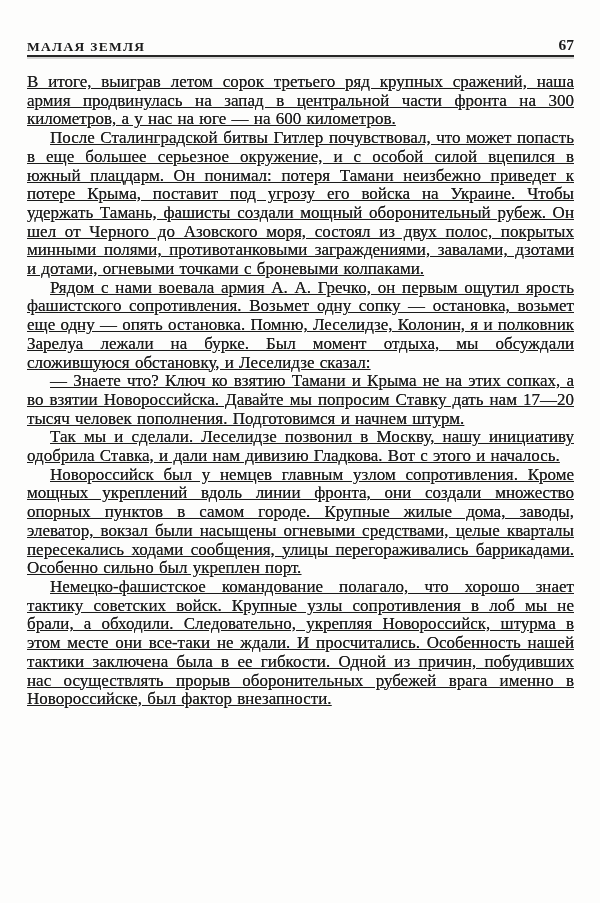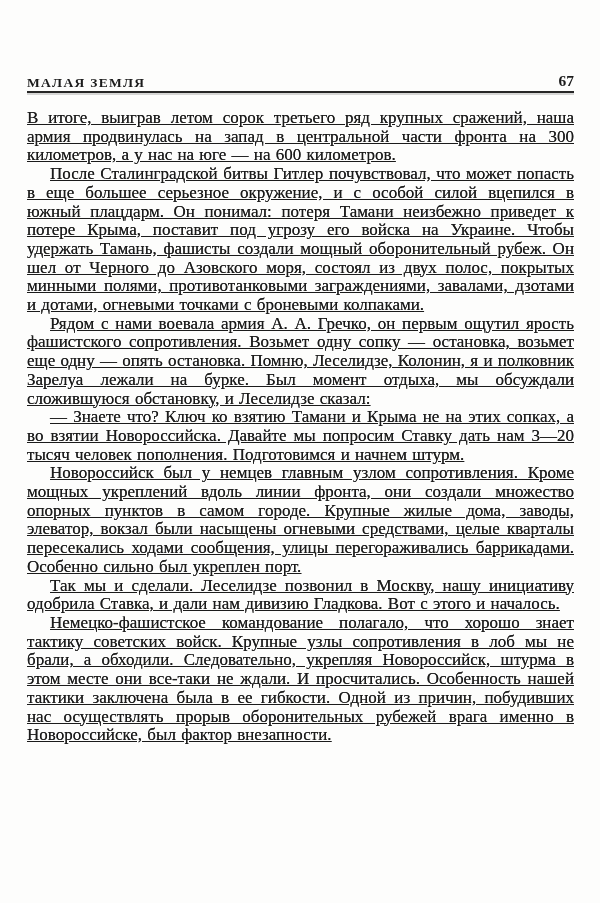--- a/index.html
+++ b/index.html
@@ -26,21 +26,20 @@
     align-items: baseline;
     font-weight: bold;
   }
   .running-title {
     font-size: 13.5px;
     letter-spacing: 1.3px;
     transform: translateY(1px);
   }
   .page-number {
     font-size: 15.5px;
-    margin-top: 36px;
   }
   .head-rule {
     height: 2px;
     background: #262626;
     margin-top: 1px;
     box-shadow: 0 2px 0 rgba(38,38,38,0.18);
   }
   .body-text {
     margin-top: 16px;
     font-size: 17px;
@@ -67,19 +66,19 @@
     <span class="running-title">МАЛАЯ ЗЕМЛЯ</span>
     <span class="page-number">67</span>
   </header>
 
   <div class="head-rule"></div>
 
   <main class="body-text">
     <p class="para continuation">В итоге, выиграв летом сорок третьего ряд крупных сражений, наша армия продвинулась на запад в центральной части фронта на 300 километров, а у нас на юге — на 600 километров.</p>
     <p class="para">После Сталинградской битвы Гитлер почувствовал, что может попасть в еще большее серьезное окружение, и с особой силой вцепился в южный плацдарм. Он понимал: потеря Тамани неизбежно приведет к потере Крыма, поставит под угрозу его войска на Украине. Чтобы удержать Тамань, фашисты создали мощный оборонительный рубеж. Он шел от Черного до Азовского моря, состоял из двух полос, покрытых минными полями, противотанковыми заграждениями, завалами, дзотами и дотами, огневыми точками с броневыми колпаками.</p>
     <p class="para">Рядом с нами воевала армия А. А. Гречко, он первым ощутил ярость фашистского сопротивления. Возьмет одну сопку — остановка, возьмет еще одну — опять остановка. Помню, Леселидзе, Колонин, я и полковник Зарелуа лежали на бурке. Был момент отдыха, мы обсуждали сложившуюся обстановку, и Леселидзе сказал:</p>
-    <p class="para">— Знаете что? Ключ ко взятию Тамани и Крыма не на этих сопках, а во взятии Новороссийска. Давайте мы попросим Ставку дать нам 3—20 тысяч человек пополнения. Подготовимся и начнем штурм.</p>
+    <p class="para">— Знаете что? Ключ ко взятию Тамани и Крыма не на этих сопках, а во взятии Новороссийска. Давайте мы попросим Ставку дать нам 17—20 тысяч человек пополнения. Подготовимся и начнем штурм.</p>
+    <p class="para">Так мы и сделали. Леселидзе позвонил в Москву, нашу инициативу одобрила Ставка, и дали нам дивизию Гладкова. Вот с этого и началось.</p>
     <p class="para">Новороссийск был у немцев главным узлом сопротивления. Кроме мощных укреплений вдоль линии фронта, они создали множество опорных пунктов в самом городе. Крупные жилые дома, заводы, элеватор, вокзал были насыщены огневыми средствами, целые кварталы пересекались ходами сообщения, улицы перегораживались баррикадами. Особенно сильно был укреплен порт.</p>
-    <p class="para">Так мы и сделали. Леселидзе позвонил в Москву, нашу инициативу одобрила Ставка, и дали нам дивизию Гладкова. Вот с этого и началось.</p>
     <p class="para">Немецко-фашистское командование полагало, что хорошо знает тактику советских войск. Крупные узлы сопротивления в лоб мы не брали, а обходили. Следовательно, укрепляя Новороссийск, штурма в этом месте они все-таки не ждали. И просчитались. Особенность нашей тактики заключена была в ее гибкости. Одной из причин, побудивших нас осуществлять прорыв оборонительных рубежей врага именно в Новороссийске, был фактор внезапности.</p>
   </main>
 
 </div>
 
 </body></html>

